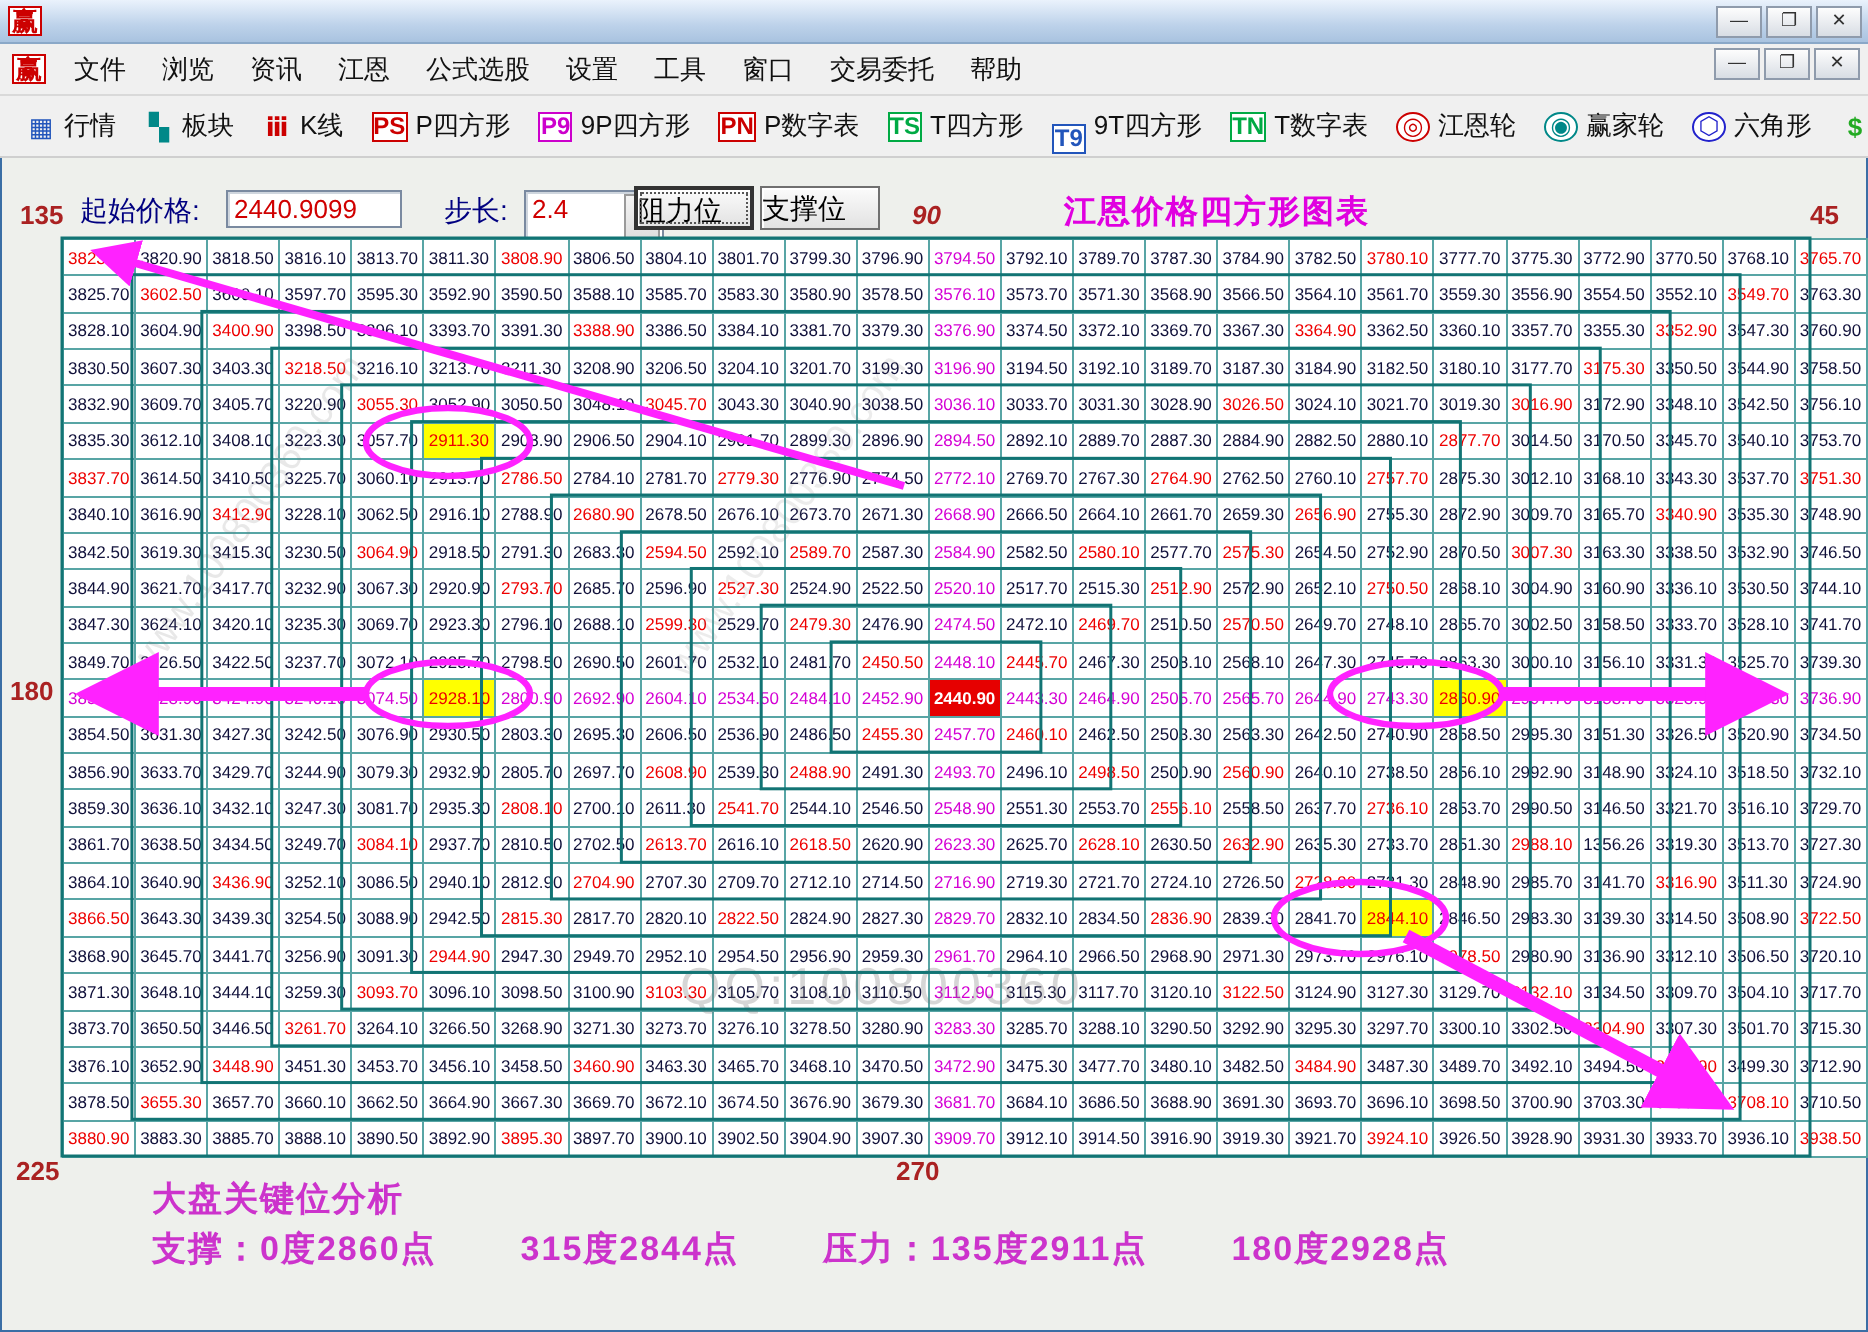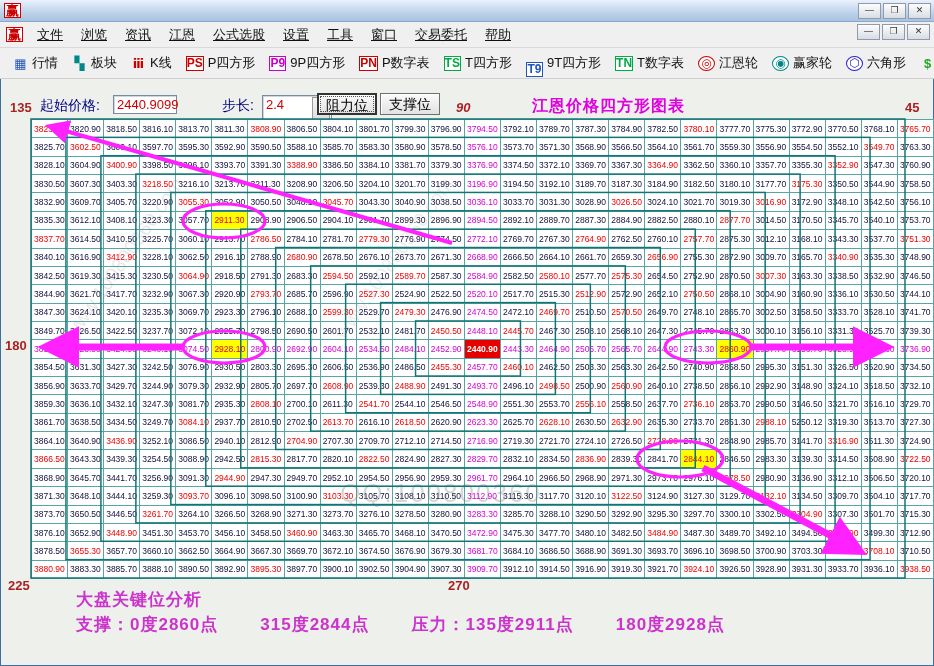--- a/index.html
+++ b/index.html
@@ -11,39 +11,39 @@
     background:linear-gradient(#eaf2fc,#bdd2ea 60%,#a9c3e0);
     border-bottom:1px solid #8aa8c8;display:flex;align-items:center;font-size:12px;color:#111;}
   .app-logo{color:#c00;font-weight:bold;font-size:13px;margin:0 5px 0 4px;
     border:1px solid #c00;background:#fff;line-height:13px;padding:0 1px;}
   .winbtns{position:absolute;right:3px;top:3px;display:flex;gap:2px;}
   .winbtn{width:21px;height:14px;background:linear-gradient(#fdfdfd,#d8dde4);
     border:1px solid #8f9bac;font-size:9px;line-height:13px;text-align:center;color:#333;}
   .menubar{position:absolute;left:0;top:22px;width:934px;height:25px;background:#f0f0f0;
     border-bottom:1px solid #d9d9d9;display:flex;align-items:center;font-size:13px;color:#111;}
   .menubar .app-logo{margin-left:6px;}
-  .menu-item{padding:3px 9px;cursor:default;text-decoration:underline;}
+  .menu-item{padding:3px 9px;cursor:default;}
   .child-ctrls{position:absolute;right:4px;top:2px;display:flex;gap:2px;}
   .toolbar{position:absolute;left:0;top:48px;width:934px;height:31px;background:#f0f0f0;
     border-bottom:1px solid #cfcfcf;display:flex;align-items:center;font-size:13px;color:#111;padding-left:6px;box-sizing:border-box;}
   .tool-item{display:flex;align-items:center;gap:4px;padding:2px 7px;white-space:nowrap;}
   .tool-icon{display:inline-block;min-width:15px;height:13px;font-size:12px;font-weight:bold;
     line-height:13px;text-align:center;border:1px solid;background:#fff;}
   .tool-icon.round{border-radius:50%;width:14px;}
   .tool-icon.plain{border:none;background:none;font-size:13px;line-height:13px;}
   
   .lbl-navy{color:#000080;font-size:14px;position:absolute;}
   .axis-label{position:absolute;color:#aa2222;font-size:13px;font-weight:bold;}
   .inputbox{position:absolute;background:#fff;border:1px solid #7a8aa0;box-shadow:inset 1px 1px 0 #cfd6de;
     color:#d00000;font-size:13px;padding:1px 3px;box-sizing:border-box;}
   .dropdown-arrow{position:absolute;right:1px;top:1px;bottom:1px;width:16px;background:linear-gradient(#f4f4f4,#d8d8d8);
     border:1px solid #9a9a9a;font-size:8px;color:#333;text-align:center;line-height:14px;}
   .btn{position:absolute;height:22px;background:linear-gradient(#fbfbfb,#e2e2e2);
     border:1px solid #707070;box-shadow:1px 1px 0 #fff inset;font-size:14px;color:#000;
-    text-align:center;line-height:20px;box-sizing:border-box;}
+    text-align:left;line-height:20px;box-sizing:border-box;}
   .btn.focused{border:2px solid #333;}
   .btn.focused .focus-inner{position:absolute;inset:1px;border:1px dotted #555;}
   .chart-title{position:absolute;color:#e000e0;font-size:16px;font-weight:bold;letter-spacing:1px;}
   
   #grid-table{position:absolute;left:31px;top:119px;border-collapse:collapse;table-layout:fixed;
     background:#fff;}
   #grid-table td{width:34.96px;height:17.36px;min-width:0;border:1px solid #58a5a5;
     font-size:8.5px;color:#10103a;white-space:nowrap;overflow:hidden;text-align:left;
     padding:0 0 0 2px;font-family:"Liberation Sans","DejaVu Sans",sans-serif;}
   #grid-table td.axis{color:#d400d4;margin-top:48px;}
@@ -138,21 +138,21 @@
       <span class="tool-icon round" style="color: rgb(34, 34, 204); border-color: rgb(34, 34, 204);">⬡</span>
       <span>六角形</span>
     </div>
     <div class="tool-item">
       <span class="tool-icon plain" style="color: rgb(34, 170, 34); border-color: rgb(34, 170, 34);">$</span>
     </div>
   </div>
 
 <span class="axis-label" style="left:10px;top:100px;">135</span>
 <span class="lbl-navy" style="left:40px;top:97px;">起始价格:</span>
-<span class="inputbox" style="left:113px;top:95px;width:64px;height:19px;">2440.9099</span>
+<span class="inputbox" style="left:113px;top:95px;width:88px;height:19px;">2440.9099</span>
 <span class="lbl-navy" style="left:222px;top:97px;">步长:</span>
 <span class="inputbox" style="left:262px;top:95px;width:70px;height:33px;">
   <span>2.4</span>
   <span class="dropdown-arrow">▼</span>
 </span>
 <div class="btn focused" style="left:317px;top:93px;width:60px;">
   <span class="focus-inner"></span>
   <span>阻力位</span>
 </div>
 <div class="btn" style="left:380px;top:93px;width:60px;">
@@ -616,21 +616,21 @@
         <td>2620.90</td>
         <td class="axis">2623.30</td>
         <td>2625.70</td>
         <td class="red">2628.10</td>
         <td>2630.50</td>
         <td class="red">2632.90</td>
         <td>2635.30</td>
         <td>2733.70</td>
         <td>2851.30</td>
         <td class="red">2988.10</td>
-        <td>5250.12</td>
+        <td>1356.26</td>
         <td>3319.30</td>
         <td>3513.70</td>
         <td>3727.30</td>
       </tr>
       <tr>
         <td>3864.10</td>
         <td>3640.90</td>
         <td class="red">3436.90</td>
         <td>3252.10</td>
         <td>3086.50</td>

